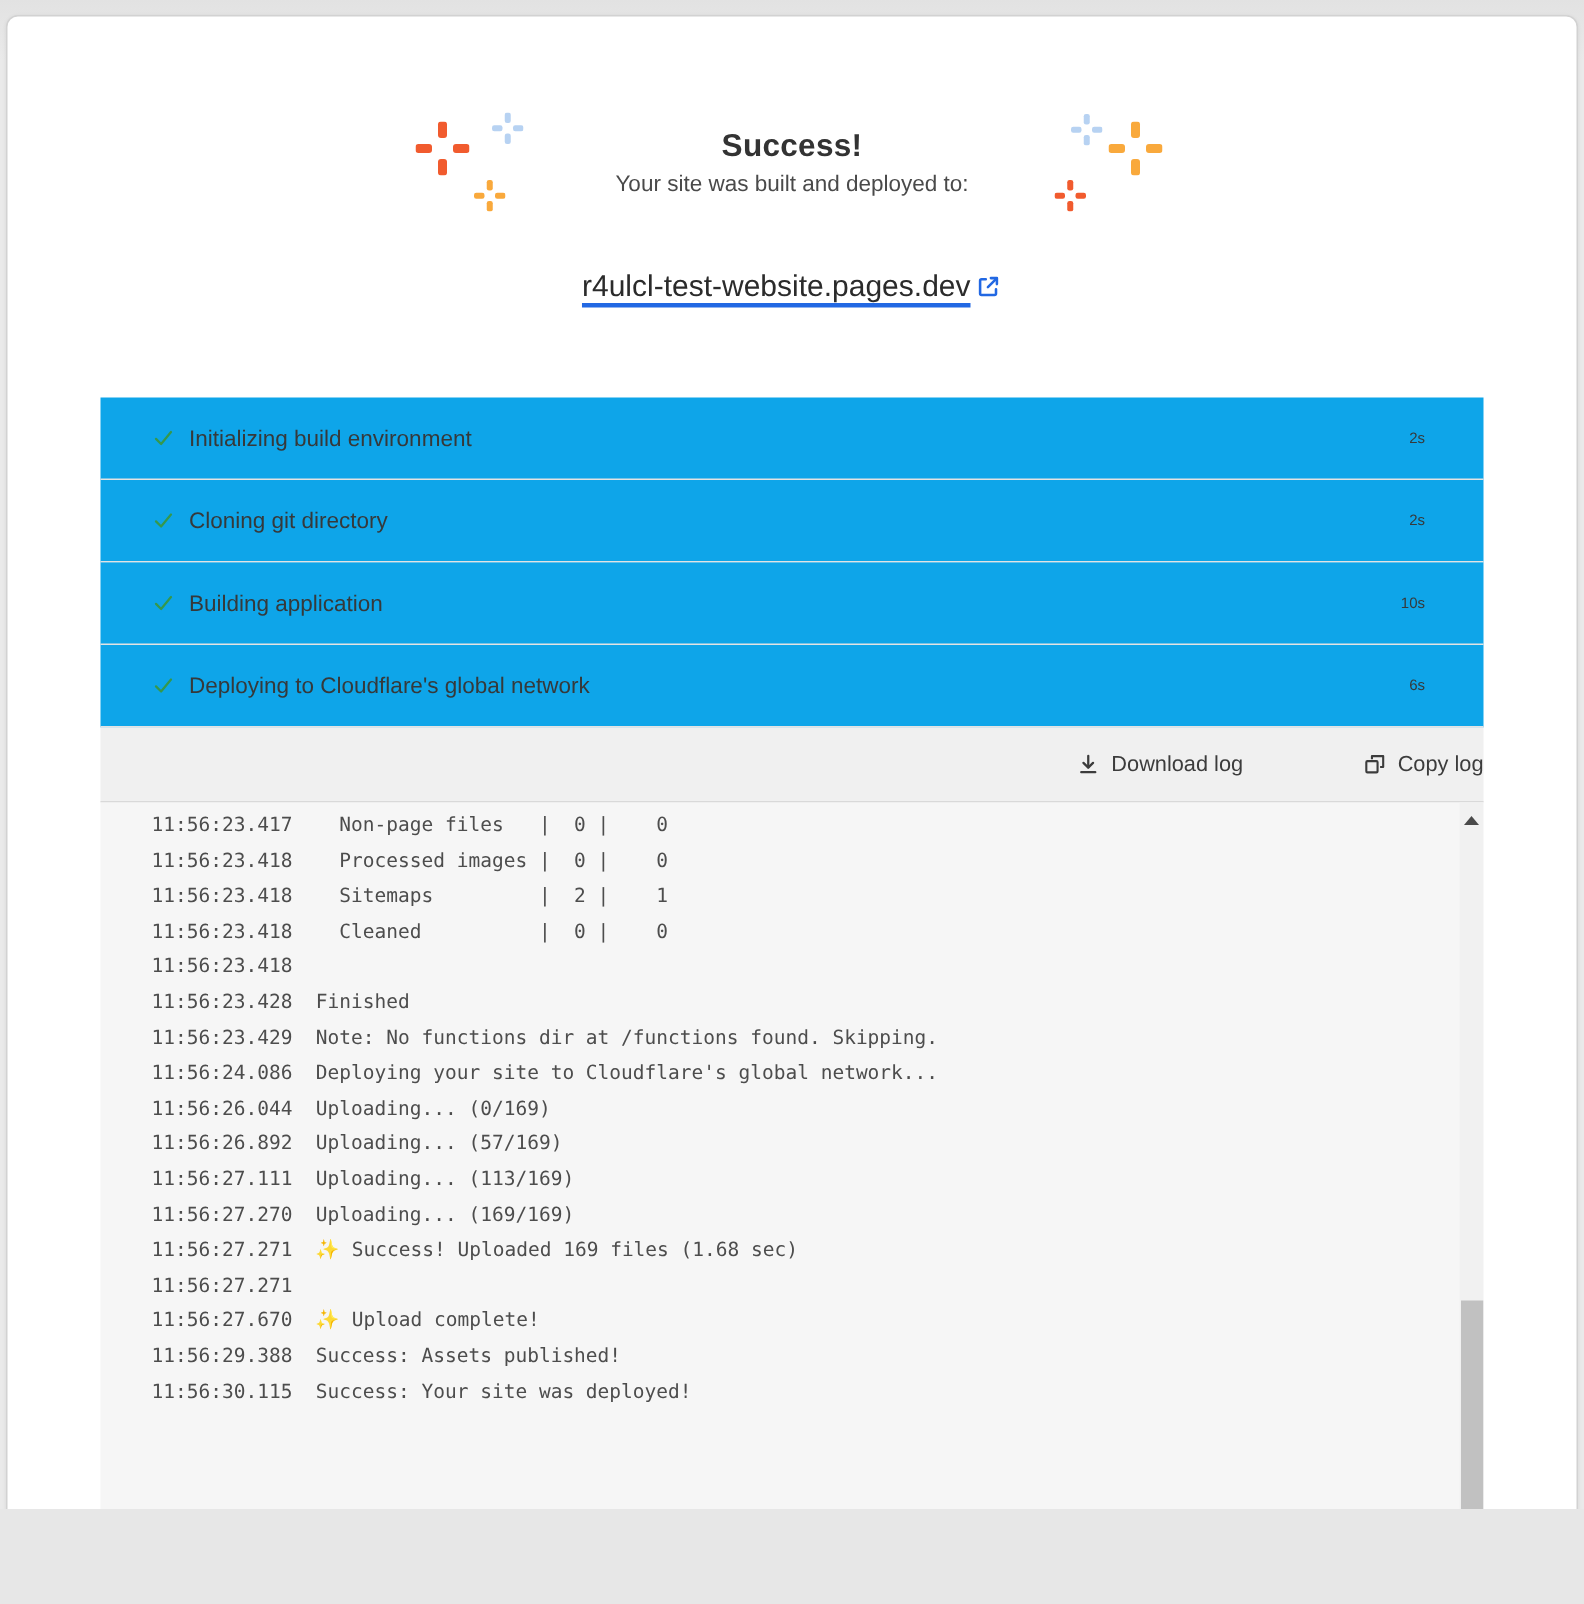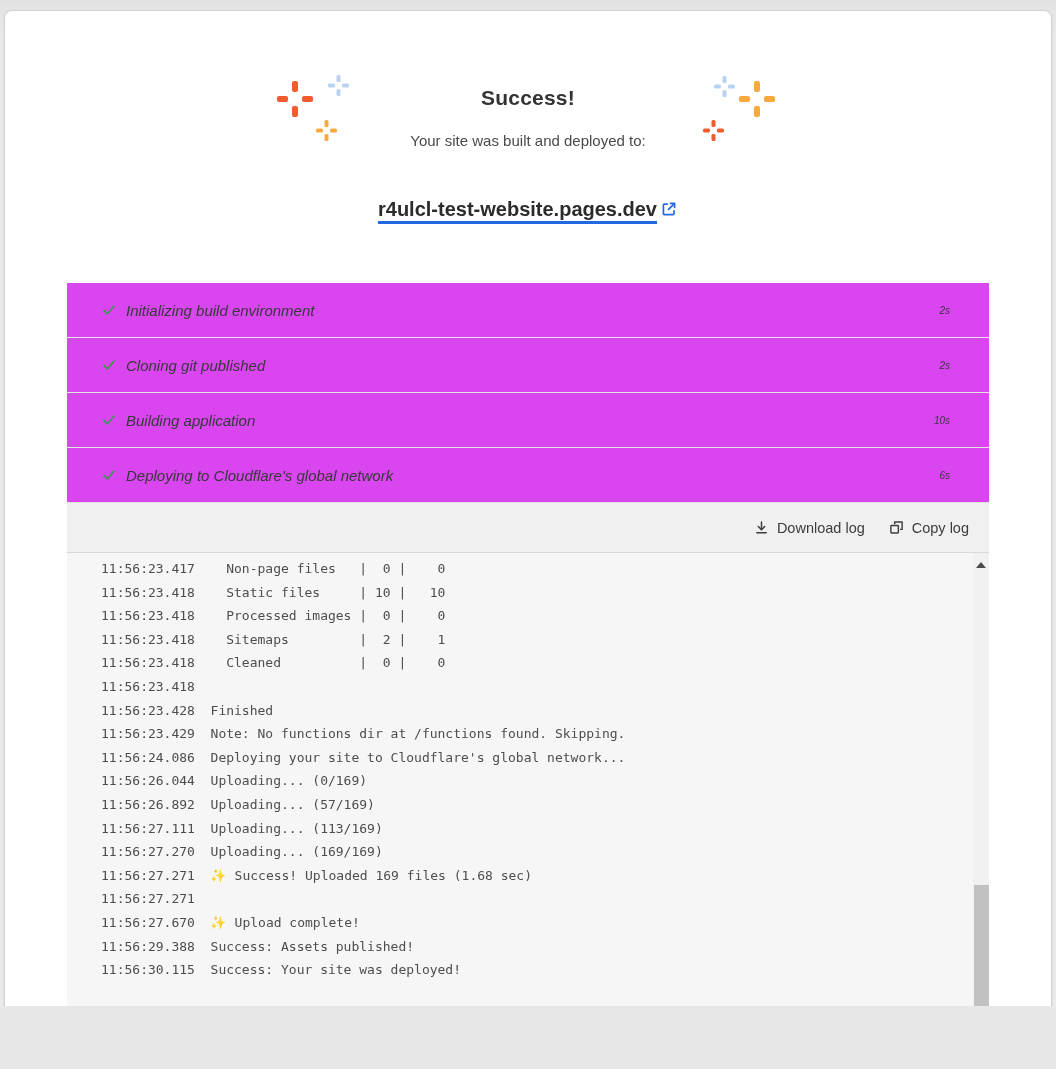--- a/index.html
+++ b/index.html
@@ -7,37 +7,37 @@
   body { font-family: "Liberation Sans", sans-serif; background:#e7e7e7; overflow:hidden; }
   .page { position:relative; width:1056px; height:1006px; background:linear-gradient(#e2e2e2,#eaeaea 40px,#eaeaea); overflow:hidden; }
   .card { position:absolute; left:4px; top:10px; width:1048px; height:1075px;
           background:#ffffff; border:1px solid #d2d2d2; border-radius:8px;
           box-shadow:0 1px 3px rgba(0,0,0,0.08); }
   .content { position:relative; width:922px; margin:0 auto; }
 
   
   .hero { position:relative; padding-top:72px; text-align:center; }
   .hero h1 { font-size:21px; line-height:30px; font-weight:700; color:#333; letter-spacing:.2px; }
-  .sub { font-size:15px; line-height:20px; color:#4a4a4a; margin-top:18px; }
-  .sitelink-row { margin-top:43px; height:30px; display:flex; justify-content:center; align-items:center; gap:3px;font-weight:bold; }
+  .sub { font-size:15px; line-height:20px; color:#4a4a4a; margin-top:0; }
+  .sitelink-row { margin-top:43px; height:30px; display:flex; justify-content:center; align-items:center; gap:3px; }
   .sitelink { font-size:20px; color:#2b2b2b; text-decoration:underline; cursor:pointer;
               text-decoration-color:var(--accent_blue); text-decoration-thickness:2.5px; text-underline-offset:5px; }
   .spark { position:absolute; }
 
   
   .steps { margin-top:59px; }
   .step-row { height:55px; display:flex; align-items:center; padding:0 39px 0 34px;
-              border-bottom:1px solid #e3e3e3; background:#d946ef;font-style:italic; }
+              border-bottom:1px solid #e3e3e3; background:#0ea5e9; }
   .step-label { font-size:15px; color:#36393a; margin-left:9px; }
   .step-duration { margin-left:auto; font-size:10px; color:#36393a; }
 
   
   .log-panel { border-bottom:1px solid #d8d8d8; }
   .log-toolbar { height:50px; background:var(--panel_header_bg); border-bottom:1px solid #d9d9d9;
-                 display:flex; align-items:center; justify-content:flex-end; gap:24px; padding-right:20px; }
+                 display:flex; align-items:center; justify-content:flex-end; gap:80px; }
   .log-btn { display:flex; align-items:center; gap:8px; background:none; border:none; cursor:pointer;
              font-family:"Liberation Sans", sans-serif; font-size:14.5px; color:#3c3c3c; }
   .log-body { position:relative; height:514px; background:var(--panel_body_bg); overflow:hidden; }
   .log-lines { padding:4px 20px 0 34px; font-family:"DejaVu Sans Mono", monospace; font-size:13px; line-height:23.6px; color:#4d4d4d; }
   .log-line { white-space:pre; }
   .lt { margin-right:2ch; }
   .lm { white-space:pre; }
 
   
   .scrollbar { position:absolute; top:0; right:0; bottom:0; width:16px; background:#f1f1f1; }
@@ -112,21 +112,21 @@
           <svg width="16" height="16" viewBox="0 0 16 16" fill="none" stroke-width="1.5" stroke-linecap="round" stroke-linejoin="round" stroke="#35984c">
             <path d="M3 8.6 L6.4 12 L13 4"></path>
             </svg>
           <span class="step-label">Initializing build environment</span>
           <span class="step-duration">2s</span>
         </div>
         <div class="step-row">
           <svg width="16" height="16" viewBox="0 0 16 16" fill="none" stroke-width="1.5" stroke-linecap="round" stroke-linejoin="round" stroke="#35984c">
             <path d="M3 8.6 L6.4 12 L13 4"></path>
             </svg>
-          <span class="step-label">Cloning git published</span>
+          <span class="step-label">Cloning git directory</span>
           <span class="step-duration">2s</span>
         </div>
         <div class="step-row">
           <svg width="16" height="16" viewBox="0 0 16 16" fill="none" stroke-width="1.5" stroke-linecap="round" stroke-linejoin="round" stroke="#35984c">
             <path d="M3 8.6 L6.4 12 L13 4"></path>
             </svg>
           <span class="step-label">Building application</span>
           <span class="step-duration">10s</span>
         </div>
         <div class="step-row">
@@ -153,21 +153,20 @@
               <path d="M6 4.4 V2.2 H14 V10 H11.8"></path>
               <rect x="2" y="5.8" width="8" height="8" rx="0.8"></rect>
             </svg>
             <span>Copy log</span>
           </button>
         </div>
 
         <div class="log-body">
           <div class="log-lines">
             <div class="log-line"><span class="lt">11:56:23.417</span><span class="lm">  Non-page files   |  0 |    0</span></div>
-            <div class="log-line"><span class="lt">11:56:23.418</span><span class="lm">  Static files     | 10 |   10</span></div>
             <div class="log-line"><span class="lt">11:56:23.418</span><span class="lm">  Processed images |  0 |    0</span></div>
             <div class="log-line"><span class="lt">11:56:23.418</span><span class="lm">  Sitemaps         |  2 |    1</span></div>
             <div class="log-line"><span class="lt">11:56:23.418</span><span class="lm">  Cleaned          |  0 |    0</span></div>
             <div class="log-line"><span class="lt">11:56:23.418</span><span class="lm"></span></div>
             <div class="log-line"><span class="lt">11:56:23.428</span><span class="lm">Finished</span></div>
             <div class="log-line"><span class="lt">11:56:23.429</span><span class="lm">Note: No functions dir at /functions found. Skipping.</span></div>
             <div class="log-line"><span class="lt">11:56:24.086</span><span class="lm">Deploying your site to Cloudflare's global network...</span></div>
             <div class="log-line"><span class="lt">11:56:26.044</span><span class="lm">Uploading... (0/169)</span></div>
             <div class="log-line"><span class="lt">11:56:26.892</span><span class="lm">Uploading... (57/169)</span></div>
             <div class="log-line"><span class="lt">11:56:27.111</span><span class="lm">Uploading... (113/169)</span></div>

